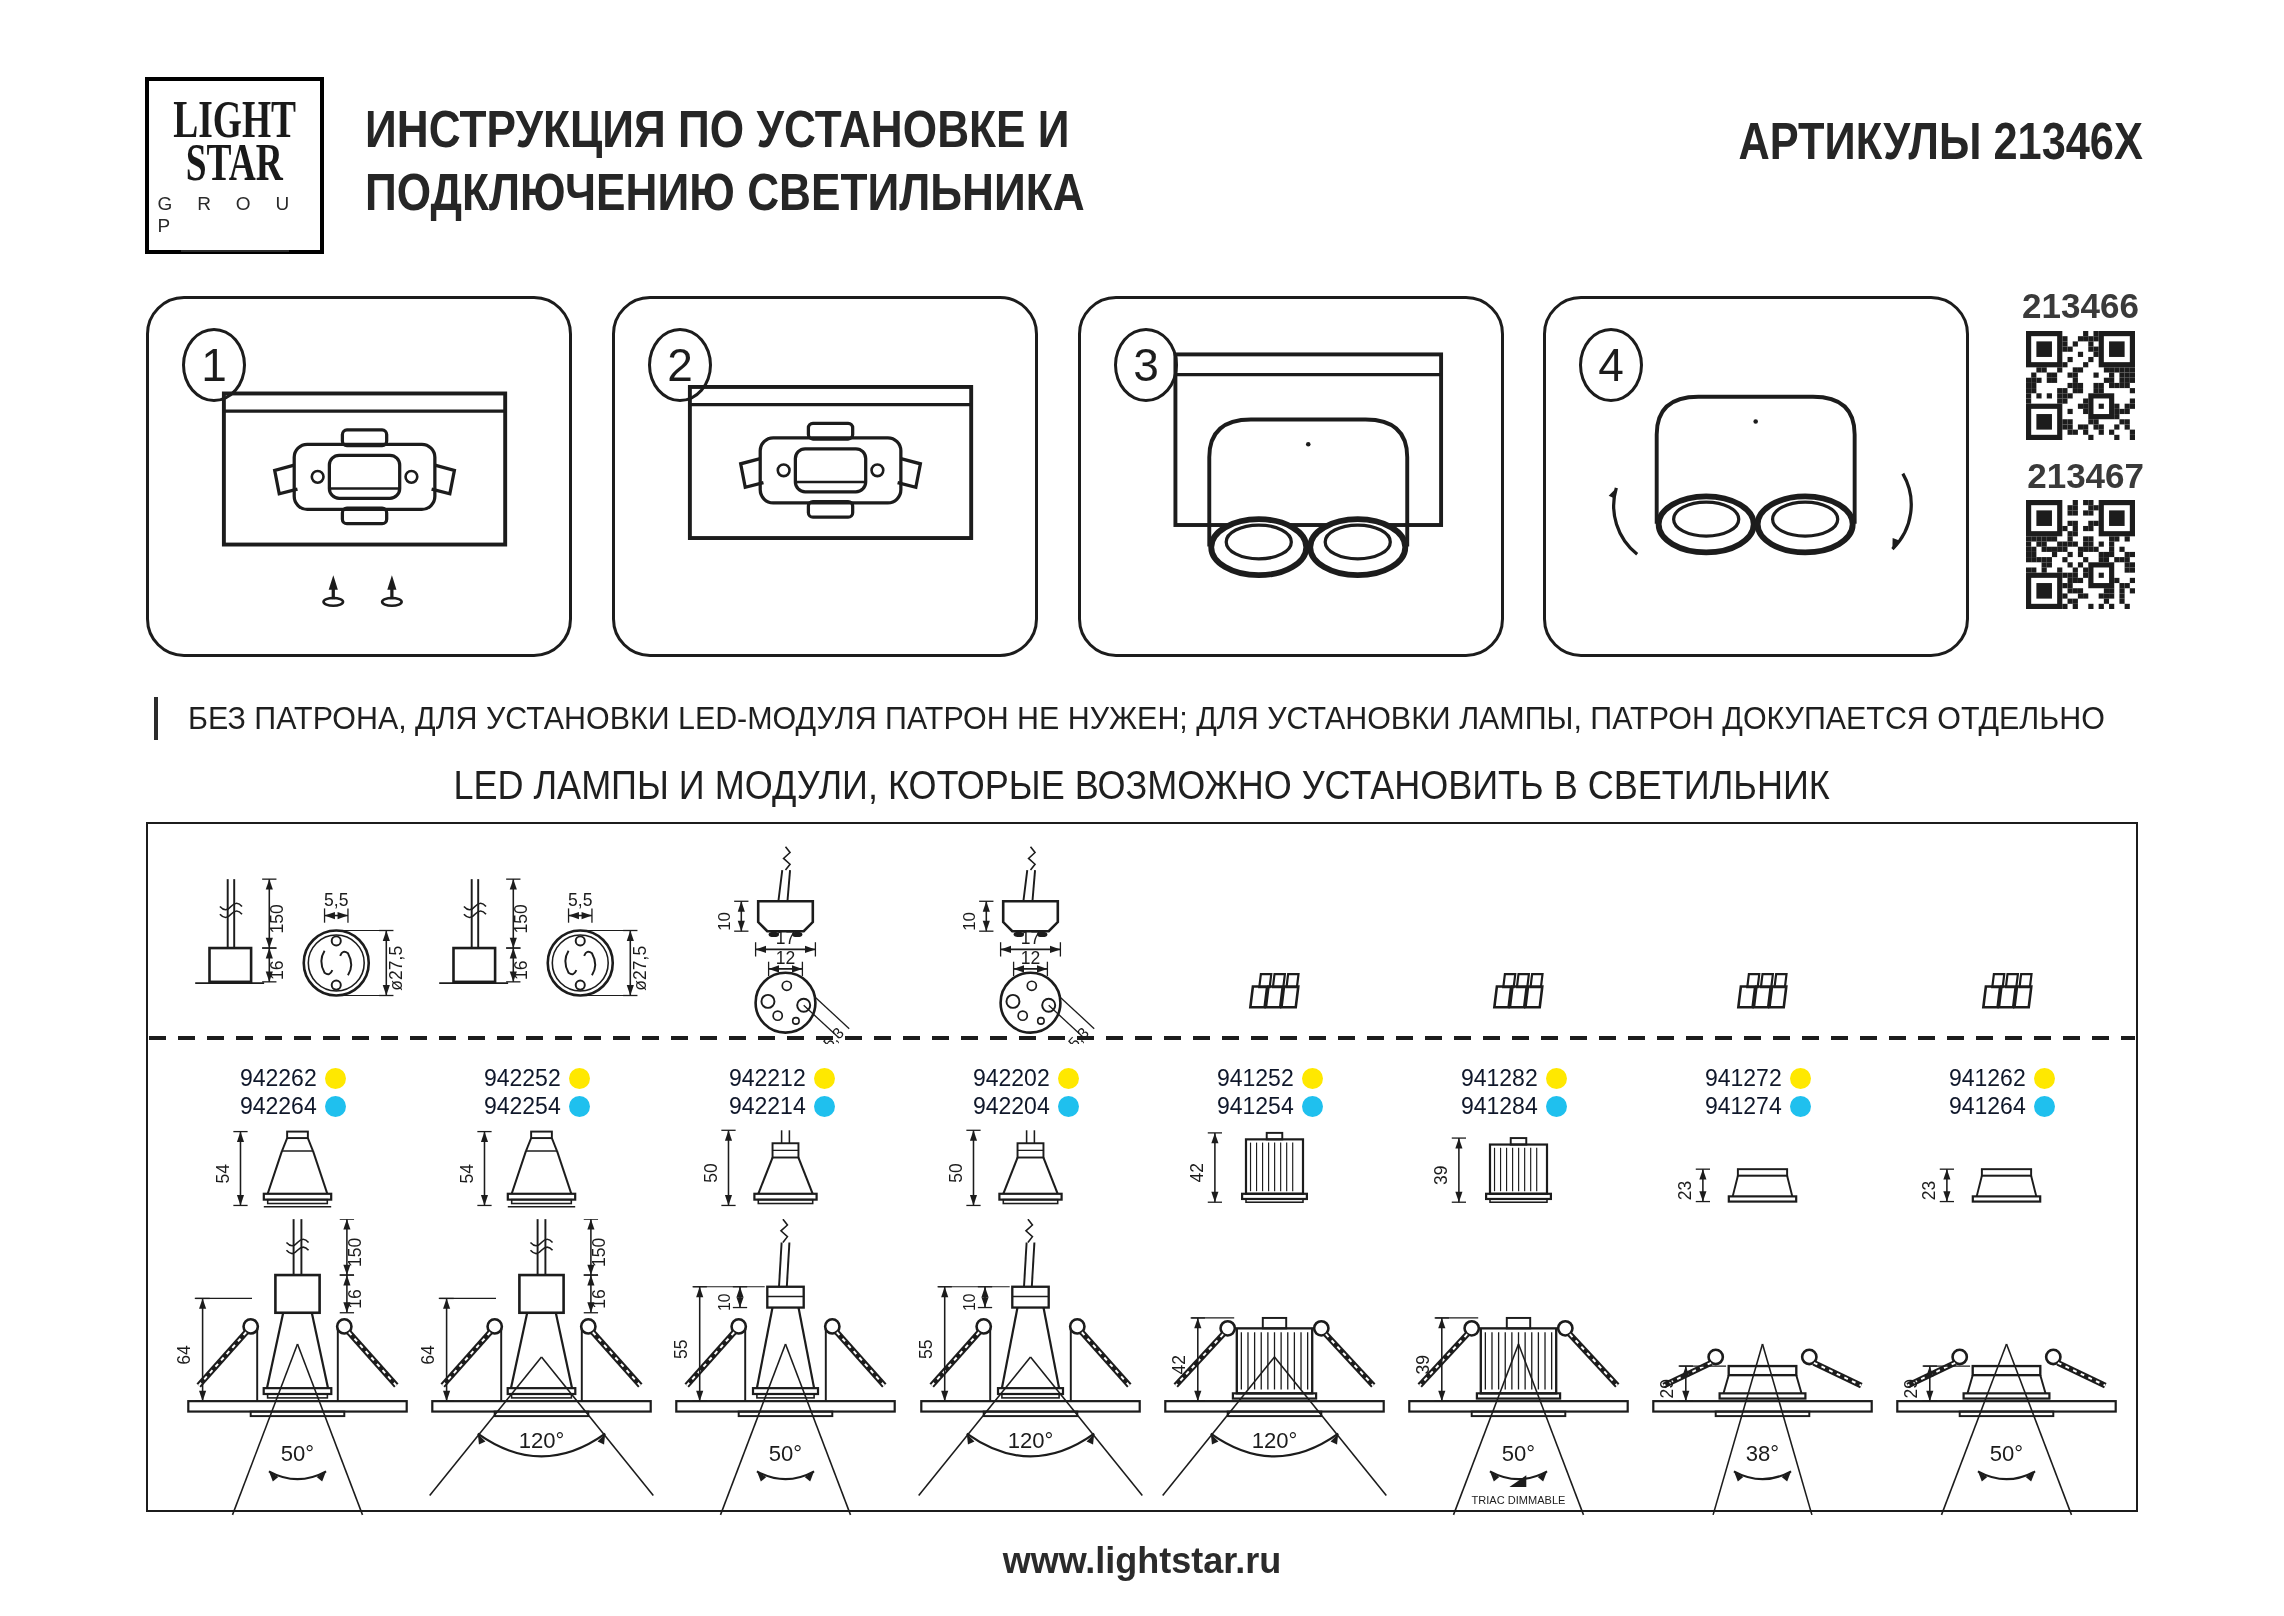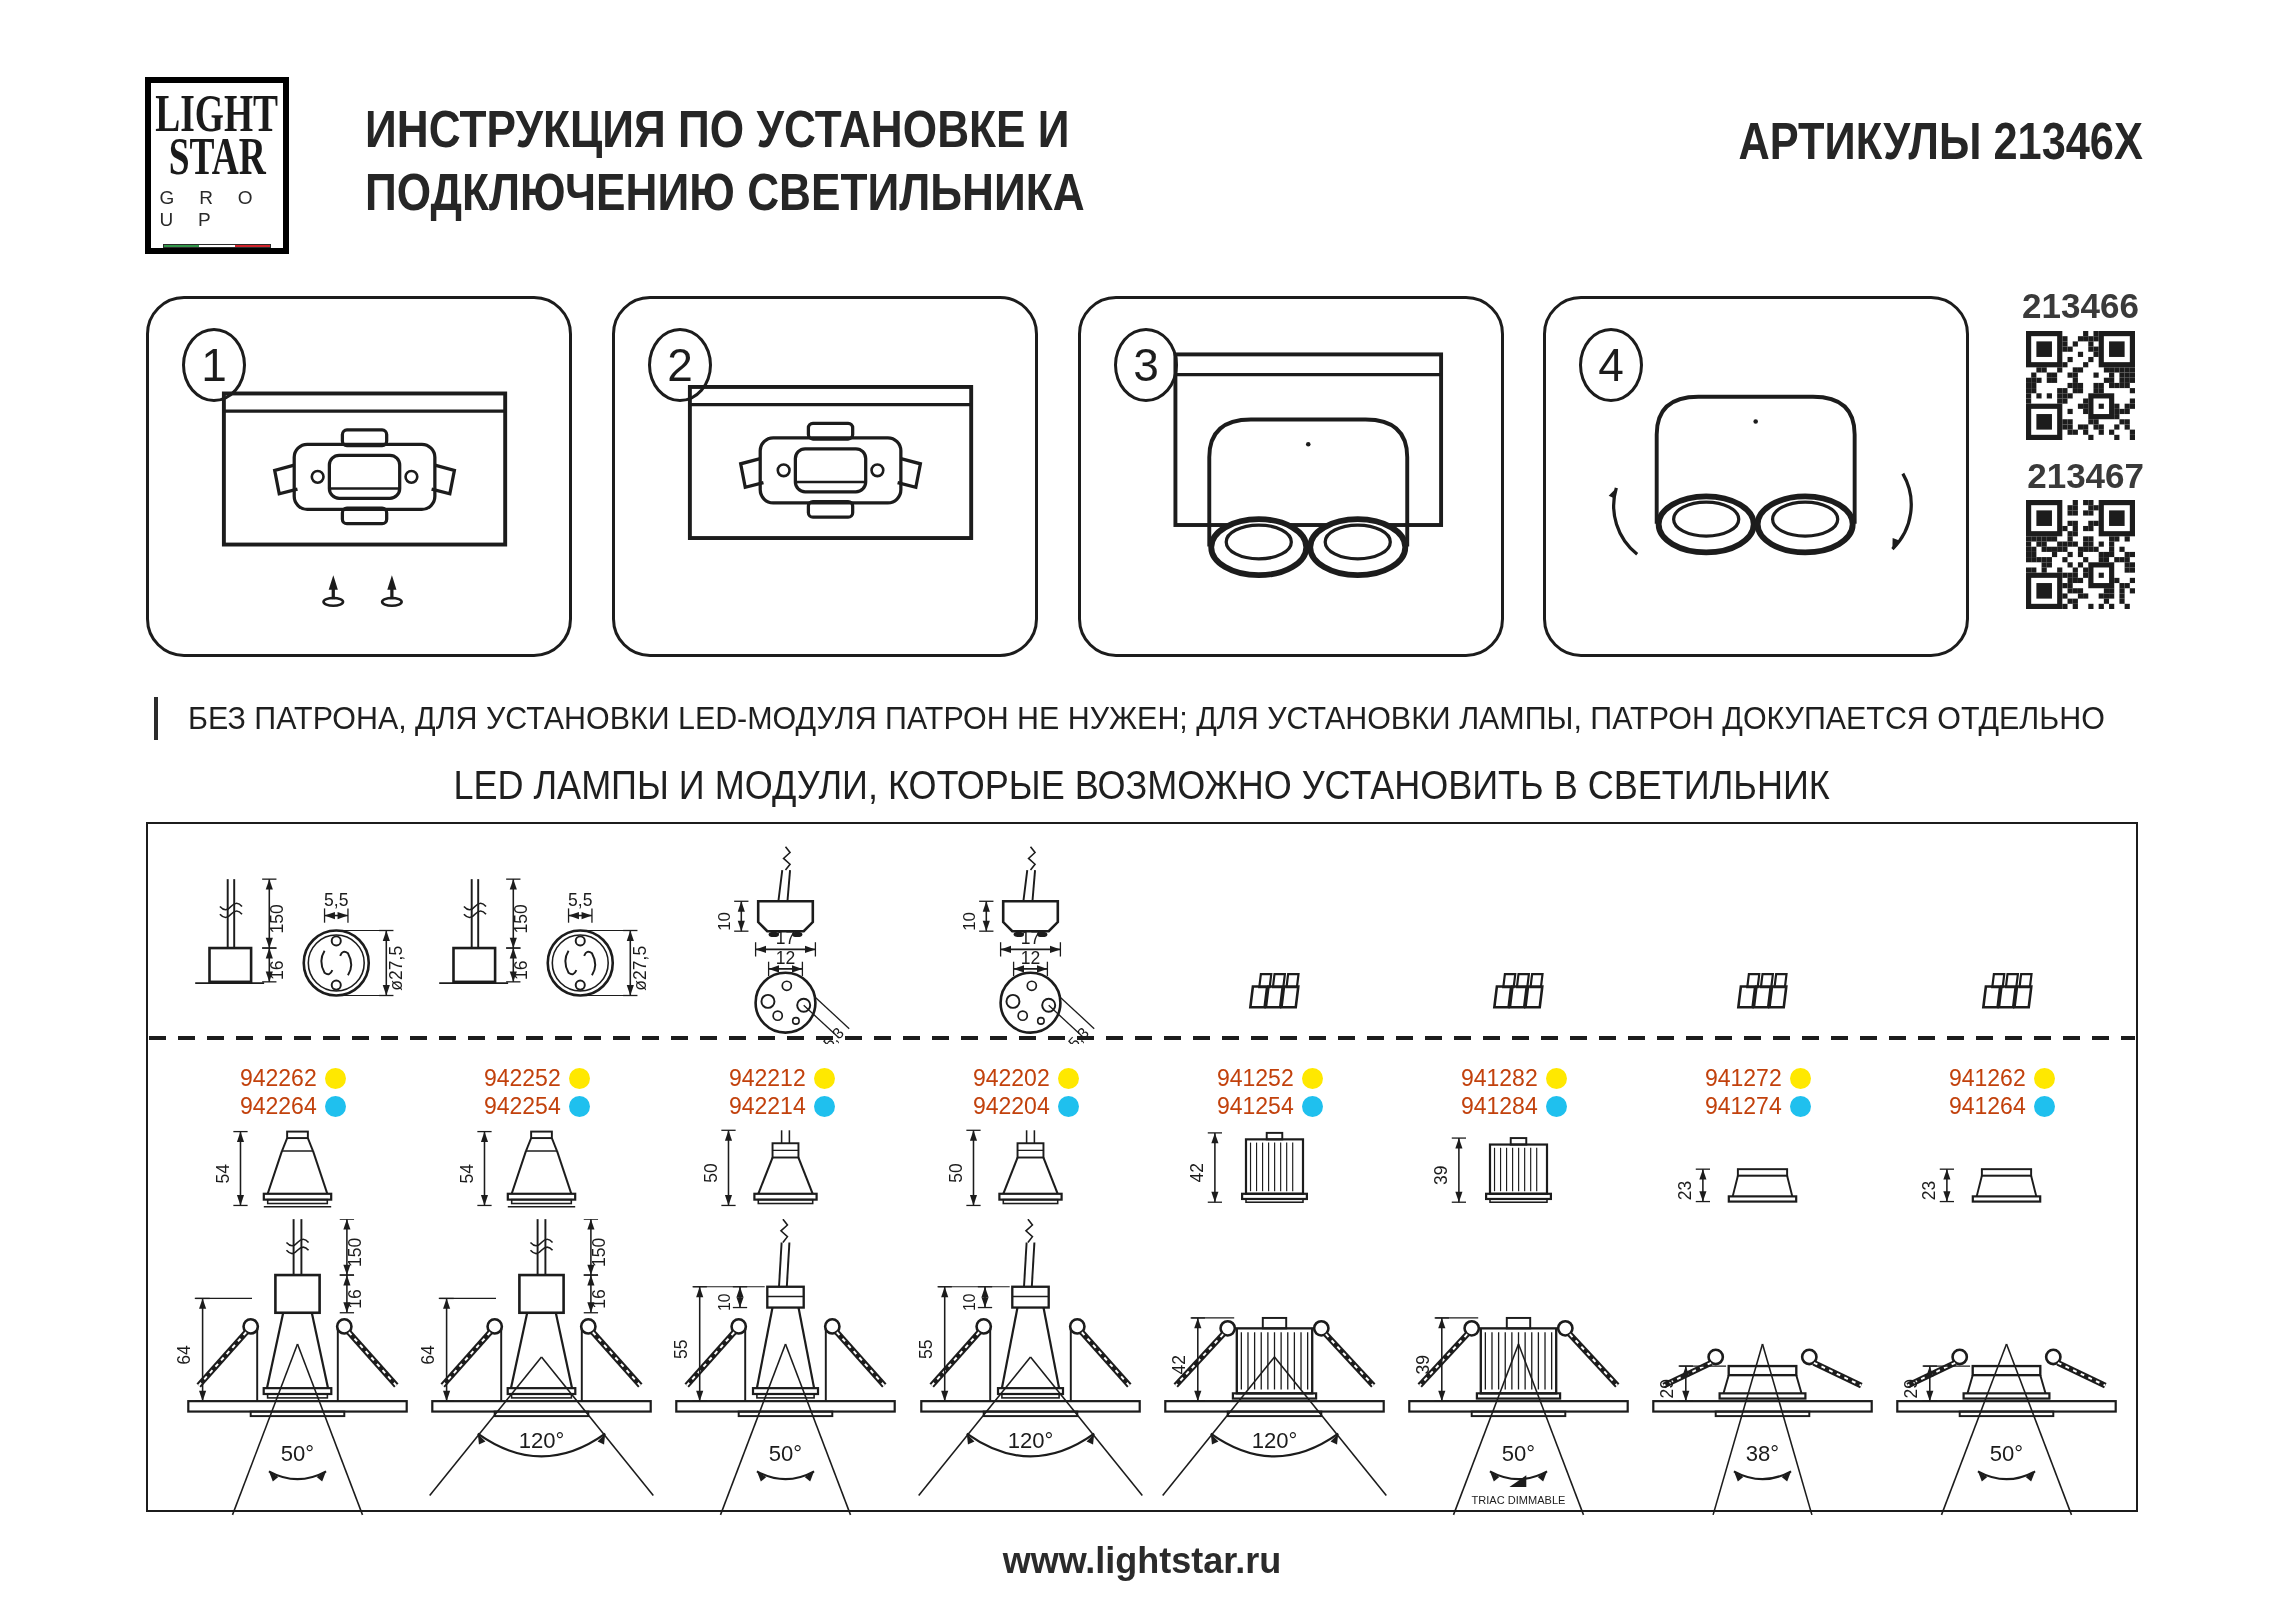--- a/index.html
+++ b/index.html
@@ -3,22 +3,22 @@
 <meta charset="utf-8">
 <style>
   html,body{margin:0;padding:0;background:#fff}
   #page{position:relative;width:2284px;height:1616px;background:#ffffff;
         font-family:"Liberation Sans",sans-serif;color:#1f1f1f;overflow:hidden}
   .abs{position:absolute}
   .condL{display:inline-block;transform:scaleX(.85);transform-origin:left top;white-space:nowrap}
   .condR{display:inline-block;transform:scaleX(.85);transform-origin:right top;white-space:nowrap}
   .condC{display:inline-block;transform:scaleX(.9);transform-origin:center top;white-space:nowrap}
   
-  #logo{left:145px;top:77px;width:144px;height:177px;border:6px solid #000000;
-        display:flex;flex-direction:column;align-items:center;box-sizing:border-box;padding-top:9px}
+  #logo{left:145px;top:77px;width:179px;height:177px;border:4px solid #000000;
+        display:flex;flex-direction:column;align-items:center;box-sizing:border-box;padding-top:17px}
   .logo-line{font-family:"Liberation Serif",serif;font-weight:bold;font-size:48px;line-height:43px;
              letter-spacing:0;transform:scale(.78,1.08);color:#1a1a1a}
   .logo-group{font-size:19px;letter-spacing:9.8px;margin-top:9px;margin-left:8.5px;color:#2a2a2a}
   .flag{width:108px;height:16.3px;margin-top:13px;border:1.3px solid #2b2b2b;display:flex;box-sizing:border-box}
   .flag span{flex:1}
   
   .title-wrap{left:365px;top:98px;font-weight:bold;font-size:52px;line-height:63px;color:#262626}
   .hdr-right{right:141px;top:98px;text-align:right;color:#262626}
   .series{font-weight:bold;font-size:40px;line-height:40px}
   .articles{font-weight:bold;font-size:51px;line-height:51px;margin-top:18px}
@@ -34,21 +34,21 @@
         font-weight:600;color:#3a3a3a}
   
   #note-bar{left:154px;top:697px;width:3.9px;height:43px;background:#2b2b2b}
   #note{left:188px;top:697px;height:43px;display:flex;align-items:center;font-size:32px;font-weight:500}
   
   #led-heading{left:146px;top:763px;width:1992px;text-align:center;font-size:40px;font-weight:500}
   #ledbox{left:146px;top:822px;width:1992px;height:690px;border:2px solid #1c1c1c;box-sizing:border-box}
   .dashline{position:absolute;left:1.3px;top:212px;width:1986px;height:3.9px;
         background:repeating-linear-gradient(90deg,#1c1c1c 0 17px,transparent 17px 29px)}
   .artrow{position:absolute;display:flex;align-items:center;justify-content:flex-end;gap:7.8px;
-        width:156px;height:25px;font-size:23px;color:#c2410c}
+        width:156px;height:25px;font-size:23px;color:#0f172a}
   .dot{width:21.5px;height:21.5px;border-radius:50%}
   #footer{left:0;top:1540px;width:2284px;text-align:center;font-size:36px;font-weight:bold;color:#2b2b2b}
   svg text{font-family:"Liberation Sans",sans-serif}
 </style>
 </head>
 <body>
 
 <div id="page">
 
   <div id="logo" class="abs">

